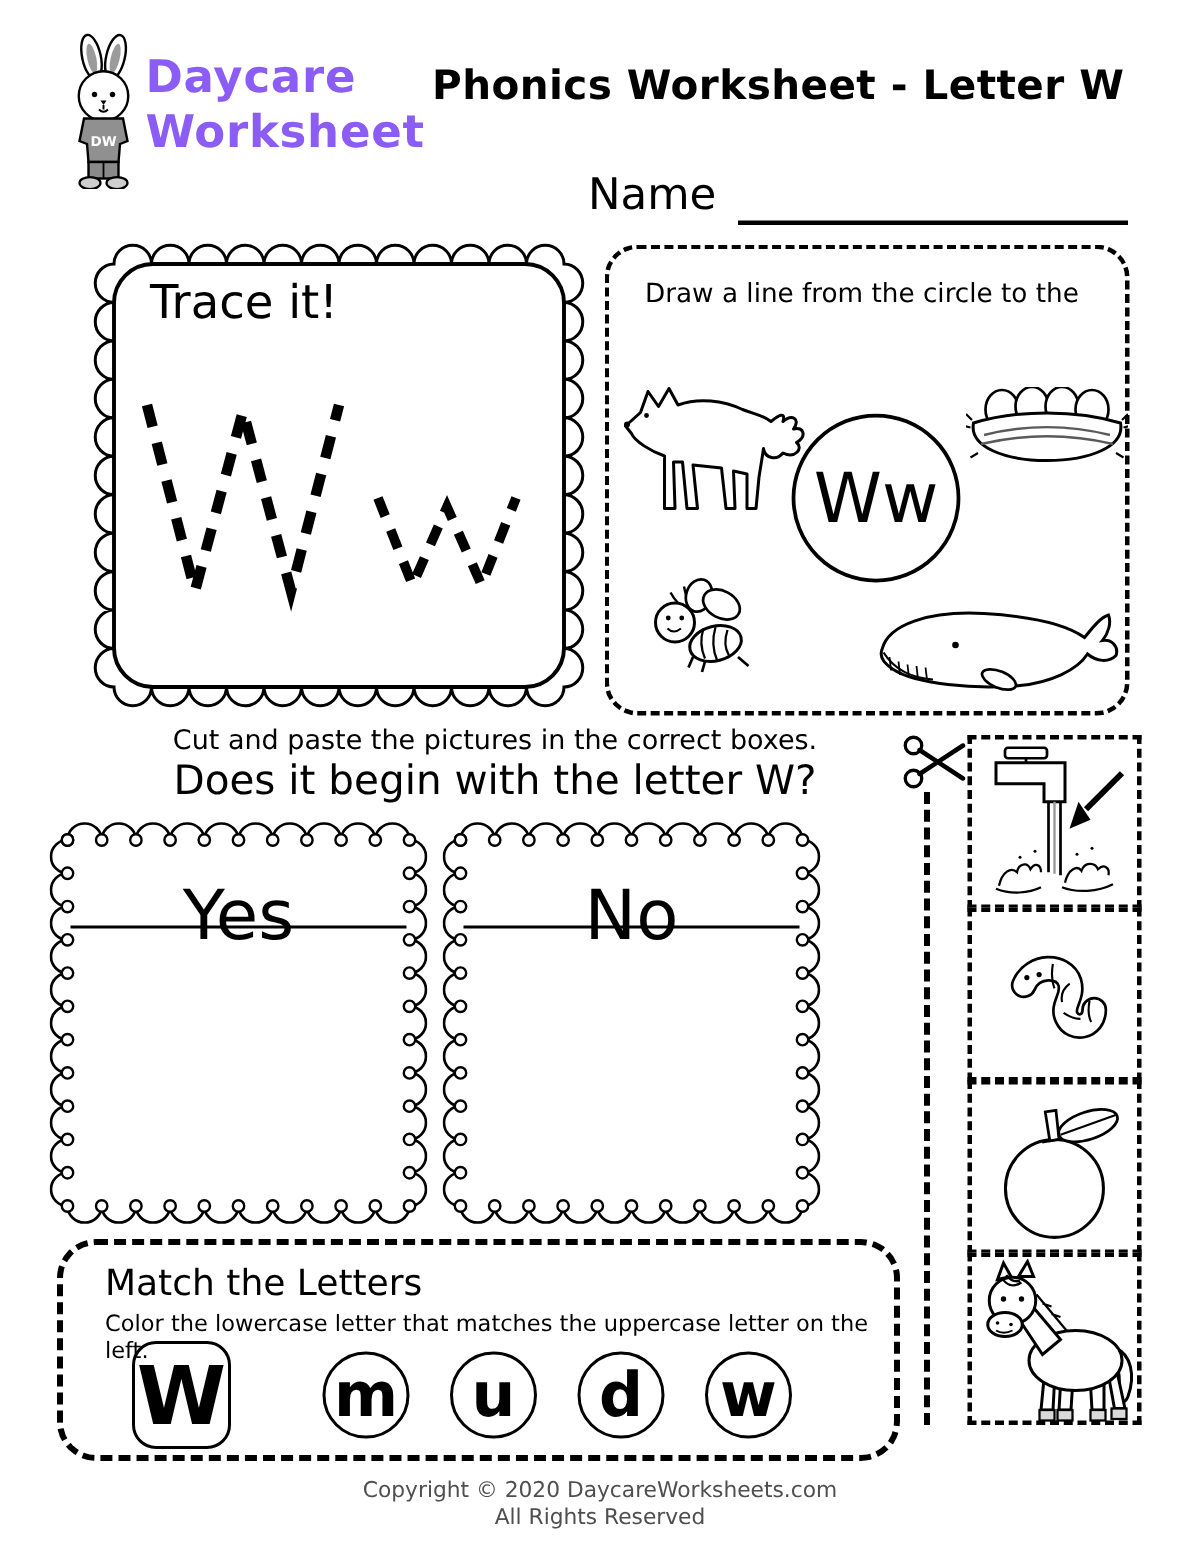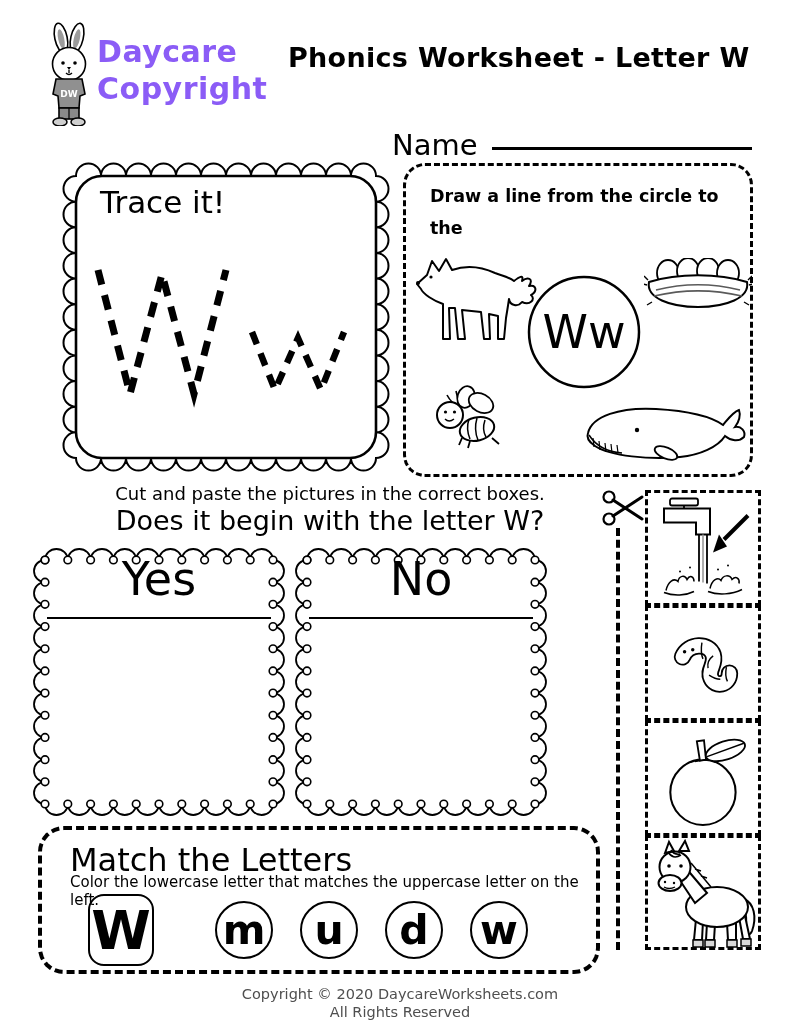--- a/index.html
+++ b/index.html
@@ -7,31 +7,31 @@
          font-family:"DejaVu Sans","Liberation Sans",sans-serif;color:#000;overflow:hidden;}
   .abs{position:absolute;}
   
   .brand{font-weight:bold;color:#8b5cf6;font-size:30px;line-height:37px;letter-spacing:.5px;}
   .url{font-size:14px;color:#404040;letter-spacing:.4px;}
   .title{font-size:27px;font-weight:bold;letter-spacing:.3px;}
   .namelabel{font-size:29px;}
   .nameline{border-bottom:3px solid #000;}
   
   .dashbox{border:3px dashed #000;border-radius:22px;box-sizing:border-box;}
-  .instr{font-size:17.5px;line-height:32px;font-weight:bold;}
+  .instr{font-size:17.5px;line-height:32px;}
   .centered{text-align:center;}
   .cutpaste{font-size:18px;}
   .question{font-size:27px;}
-  .yesno-head{font-size:46px;text-align:center;}
+  .yesno-head{font-size:46px;text-align:center;margin-top:31px;}
   .headline{border-top:2px solid #000;}
   .cutline{border-left:4px dashed #000;}
   .stripbox{border:3.5px dashed #000;box-sizing:border-box;background:#fff;}
   
   .matchbox{border:4px dashed #000;border-radius:26px;box-sizing:border-box;}
-  .match-title{font-size:32px;}
+  .match-title{font-size:24px;}
   .match-instr{font-size:15px;}
   .uptile{width:66px;height:72px;border:2.5px solid #000;border-radius:16px;
           display:flex;align-items:center;justify-content:center;
           font-size:54px;font-weight:bold;box-sizing:border-box;}
   .lccircle{width:58px;height:58px;border:2.5px solid #000;border-radius:50%;
             display:flex;align-items:center;justify-content:center;
             font-size:41px;font-weight:bold;box-sizing:border-box;}
   .footer{width:800px;text-align:center;font-size:14.5px;color:#4f4f4f;}
   svg text{font-family:"DejaVu Sans","Liberation Sans",sans-serif;}
   .tracetitle{font-size:31px;}
@@ -57,25 +57,25 @@
     <path d="M25,50 v3 M22,53 q3,3 6,0" fill="none" stroke="#000" stroke-width="1.3"></path>
     <path d="M12,59 L38,59 L41,74 L36,76 L35,88 L15,88 L14,76 L9,74 Z" fill="#909090" stroke="#000" stroke-width="1.6"></path>
     <text x="25" y="77" text-anchor="middle" font-size="9" font-weight="bold" fill="#ffffff">DW</text>
     <rect x="15" y="88" width="20" height="11" fill="#8a8a8a" stroke="#000" stroke-width="1.6"></rect>
     <path d="M25,88 V99" stroke="#000" stroke-width="1.2"></path>
     <ellipse cx="16" cy="102" rx="7" ry="4" fill="#cfcfcf" stroke="#000" stroke-width="1.5"></ellipse>
     <ellipse cx="34" cy="102" rx="7" ry="4" fill="#cfcfcf" stroke="#000" stroke-width="1.5"></ellipse>
   </svg>
   <div class="abs brand" style="left:97px;top:33px">
     <div>Daycare</div>
-    <div>Copyright</div>
+    <div>Worksheet</div>
   </div>
 
   <div class="abs title" style="left:288px;top:42px;width:496px">Phonics Worksheet - Letter W</div>
-  <div class="abs namelabel" style="left:392px;top:128px">Name</div>
+  <div class="abs namelabel" style="left:392px;top:112px">Name</div>
   <div class="abs nameline" style="left:492px;top:118px;width:260px;height:29px"></div>
 
   <svg class="abs scallop" style="left:62px;top:162px" width="328" height="310">
       <path d="M 14 14 a 12.5 12.5 0 0 1 25 0 a 12.5 12.5 0 0 1 25 0 a 12.5 12.5 0 0 1 25 0 a 12.5 12.5 0 0 1 25 0 a 12.5 12.5 0 0 1 25 0 a 12.5 12.5 0 0 1 25 0 a 12.5 12.5 0 0 1 25 0 a 12.5 12.5 0 0 1 25 0 a 12.5 12.5 0 0 1 25 0 a 12.5 12.5 0 0 1 25 0 a 12.5 12.5 0 0 1 25 0 a 12.5 12.5 0 0 1 25 0 a 12.5 12.818181818181818 0 0 1 0 25.636363636363637 a 12.5 12.818181818181818 0 0 1 0 25.636363636363637 a 12.5 12.818181818181818 0 0 1 0 25.636363636363637 a 12.5 12.818181818181818 0 0 1 0 25.636363636363637 a 12.5 12.818181818181818 0 0 1 0 25.636363636363637 a 12.5 12.818181818181818 0 0 1 0 25.636363636363637 a 12.5 12.818181818181818 0 0 1 0 25.636363636363637 a 12.5 12.818181818181818 0 0 1 0 25.636363636363637 a 12.5 12.818181818181818 0 0 1 0 25.636363636363637 a 12.5 12.818181818181818 0 0 1 0 25.636363636363637 a 12.5 12.818181818181818 0 0 1 0 25.636363636363637 a 12.5 12.5 0 0 1 -25 0 a 12.5 12.5 0 0 1 -25 0 a 12.5 12.5 0 0 1 -25 0 a 12.5 12.5 0 0 1 -25 0 a 12.5 12.5 0 0 1 -25 0 a 12.5 12.5 0 0 1 -25 0 a 12.5 12.5 0 0 1 -25 0 a 12.5 12.5 0 0 1 -25 0 a 12.5 12.5 0 0 1 -25 0 a 12.5 12.5 0 0 1 -25 0 a 12.5 12.5 0 0 1 -25 0 a 12.5 12.5 0 0 1 -25 0 a 12.5 12.818181818181818 0 0 1 0 -25.636363636363637 a 12.5 12.818181818181818 0 0 1 0 -25.636363636363637 a 12.5 12.818181818181818 0 0 1 0 -25.636363636363637 a 12.5 12.818181818181818 0 0 1 0 -25.636363636363637 a 12.5 12.818181818181818 0 0 1 0 -25.636363636363637 a 12.5 12.818181818181818 0 0 1 0 -25.636363636363637 a 12.5 12.818181818181818 0 0 1 0 -25.636363636363637 a 12.5 12.818181818181818 0 0 1 0 -25.636363636363637 a 12.5 12.818181818181818 0 0 1 0 -25.636363636363637 a 12.5 12.818181818181818 0 0 1 0 -25.636363636363637 a 12.5 12.818181818181818 0 0 1 0 -25.636363636363637 Z" fill="#fff" stroke="#000" stroke-width="2"></path>
       <rect x="14" y="14" width="300" height="282" rx="26" fill="#fff" stroke="#000" stroke-width="2.6"></rect>
     </svg>
   <div class="abs tracetitle" style="left:100px;top:184px">Trace it!</div>
   <svg class="abs" style="left:62px;top:162px" width="328" height="310" viewBox="0 0 328 310">
     <polyline points="36,108 68,232 100,112 132,232 164,108" fill="none" stroke="#000" stroke-width="7" stroke-dasharray="15 11"></polyline>
     <polyline points="190,170 213,228 236,176 259,228 282,170" fill="none" stroke="#000" stroke-width="6.5" stroke-dasharray="13 10"></polyline>

